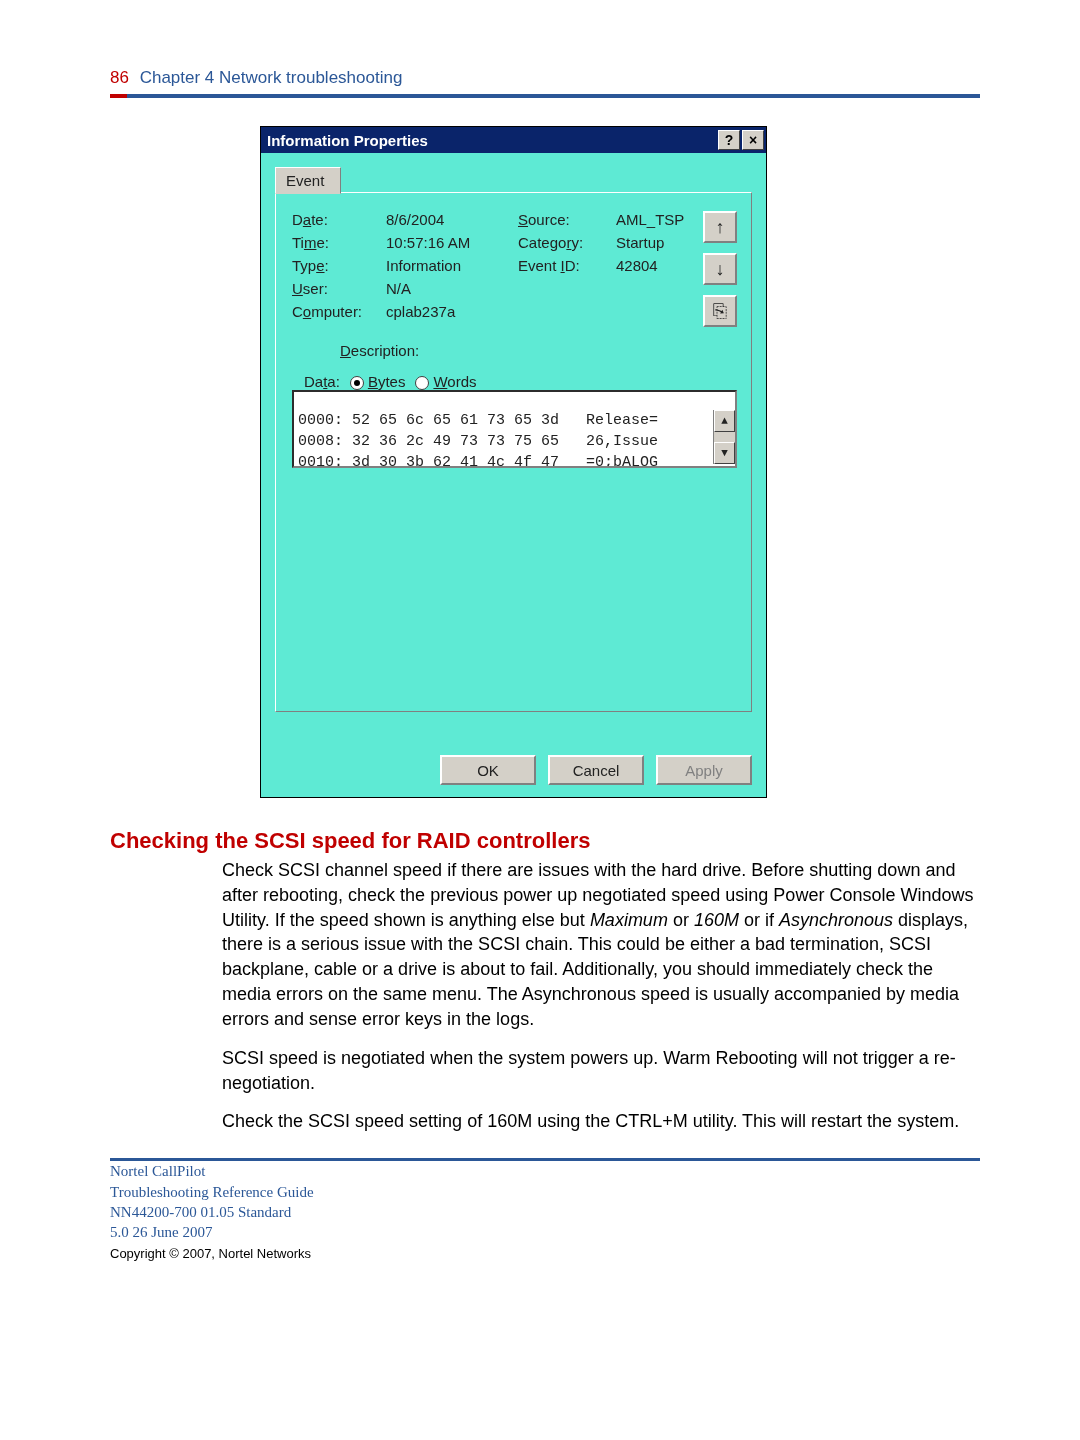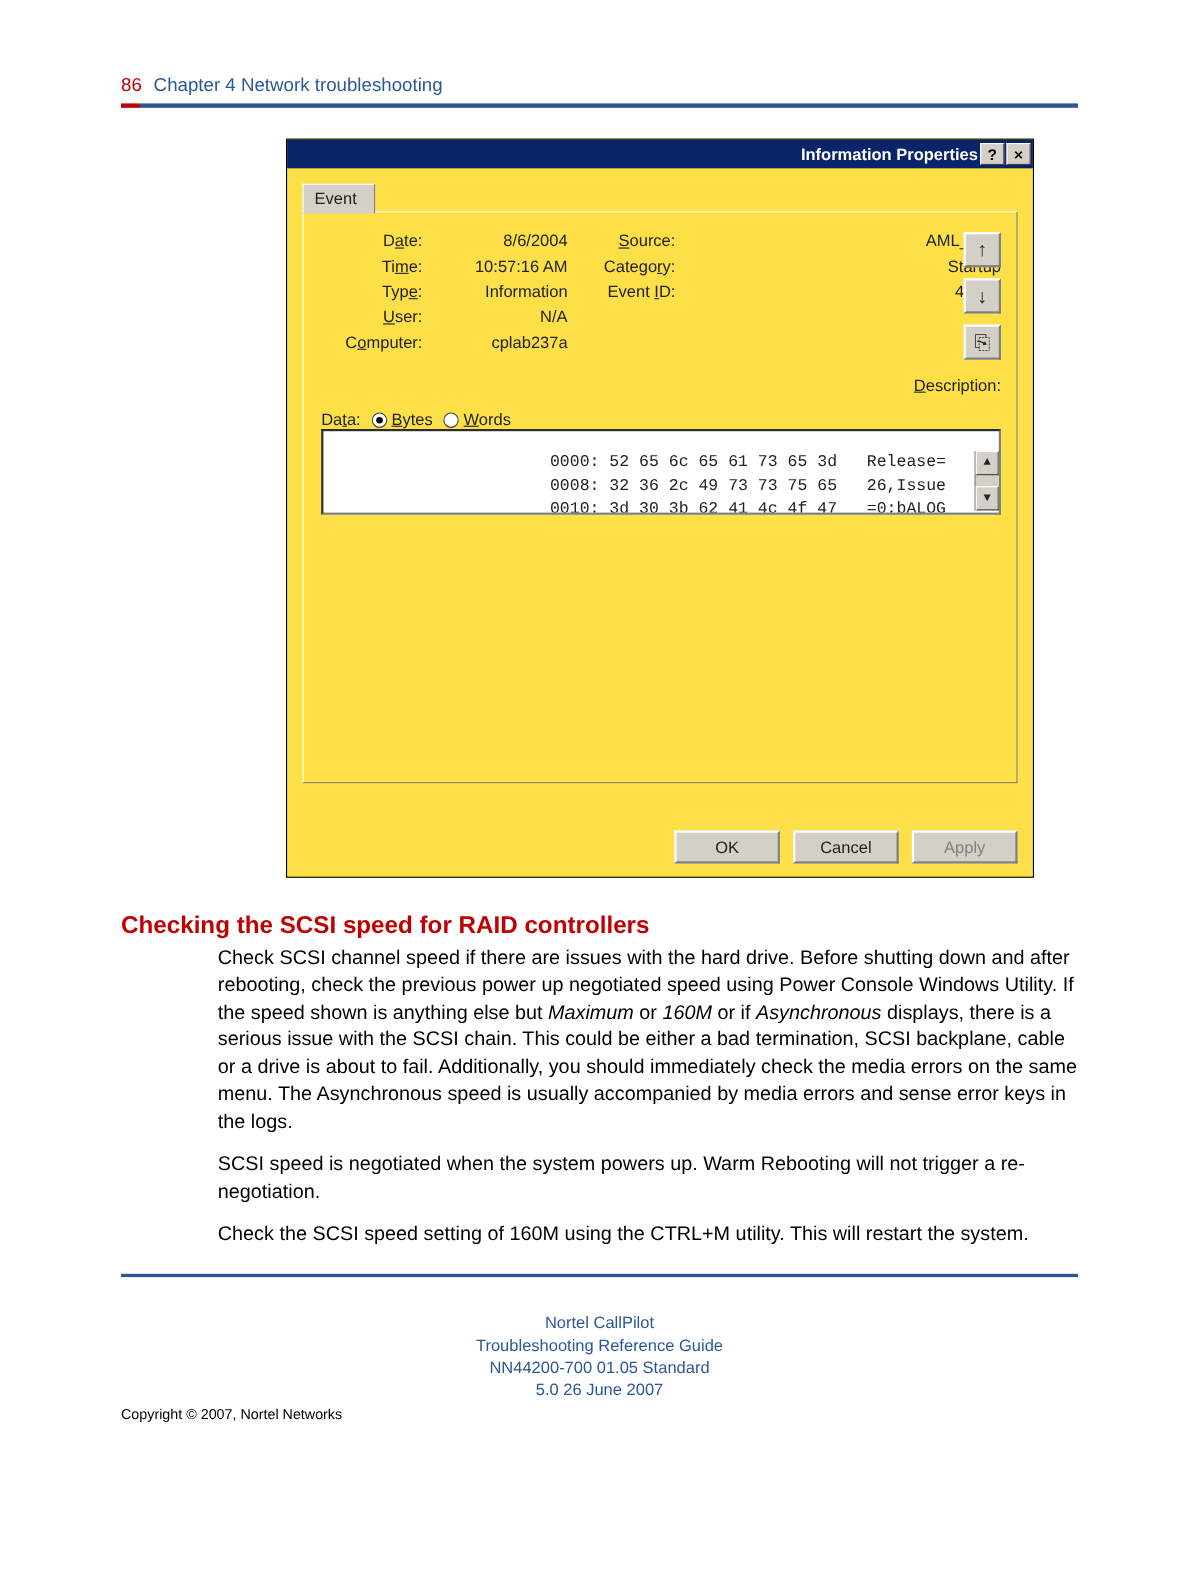--- a/index.html
+++ b/index.html
@@ -27,27 +27,26 @@
     height: 3px;
     background: #2b5797;
     margin-top: 24px;
   }
   .screenshot-wrap {
     margin-left: 150px;
     width: 622px;
   }
   
   .dialog {
-    width: 680px;
+    width: 507px;
     border: 1px solid #000;
-    background: #fde047;
+    background: #5eead4;
     font-family: Tahoma, Arial, sans-serif;
     font-size: 15px;
     color: #222;
-    text-align: right;
   }
   .titlebar {
     background: #0a246a;
     color: #fff;
     display: flex;
     align-items: center;
     height: 26px;
     padding: 0 2px 0 6px;
     font-weight: bold;
   }
@@ -107,21 +106,21 @@
   .desc-label { margin-top: 22px; margin-bottom: 4px; margin-left: 48px; }
   .desc-box, .data-box {
     background: #fff;
     border: 2px inset #808080;
     width: 100%;
     font-family: Tahoma, Arial, sans-serif;
     font-size: 15px;
     padding: 2px 4px;
   }
   .desc-box { height: 170px; }
-  .data-row { margin-top: 14px; display: flex; align-items: center; gap: 10px; }
+  .data-row { margin-top: 14px; display: flex; align-items: center; gap: 10px; margin-left: 12px; }
   .radio {
     width: 14px; height: 14px; border-radius: 50%;
     border: 1px solid #404040;
     background: #fff;
     display: inline-flex; align-items: center; justify-content: center;
     margin-right: 4px; vertical-align: middle;
   }
   .radio.checked::after {
     content: ""; width: 6px; height: 6px; background: #000; border-radius: 50%;
   }
@@ -164,32 +163,32 @@
   .u { text-decoration: underline; }
   
   h3.section {
     color: #c00000;
     font-family: Arial, Helvetica, sans-serif;
     font-size: 22px;
     margin: 30px 0 4px 0;
     font-weight: bold;
   }
   .body-text {
-    margin-left: 88px;
+    margin-left: 112px;
     font-size: 18px;
     line-height: 1.38;
   }
   .body-text p { margin: 0 0 14px 0; }
   .body-text em { font-style: italic; }
   .footer {
-    text-align: center;
     color: #2b5797;
     font-size: 15px;
     line-height: 1.35;
-    margin-top: 32px;
+    margin-top: 0;
+    font-family: Liberation Serif, serif;
   }
   .copyright {
     font-size: 13px; color: #000;
     margin-top: 4px;
   }
 </style>
 </head>
 <body>
 
 <div class="page-header">

